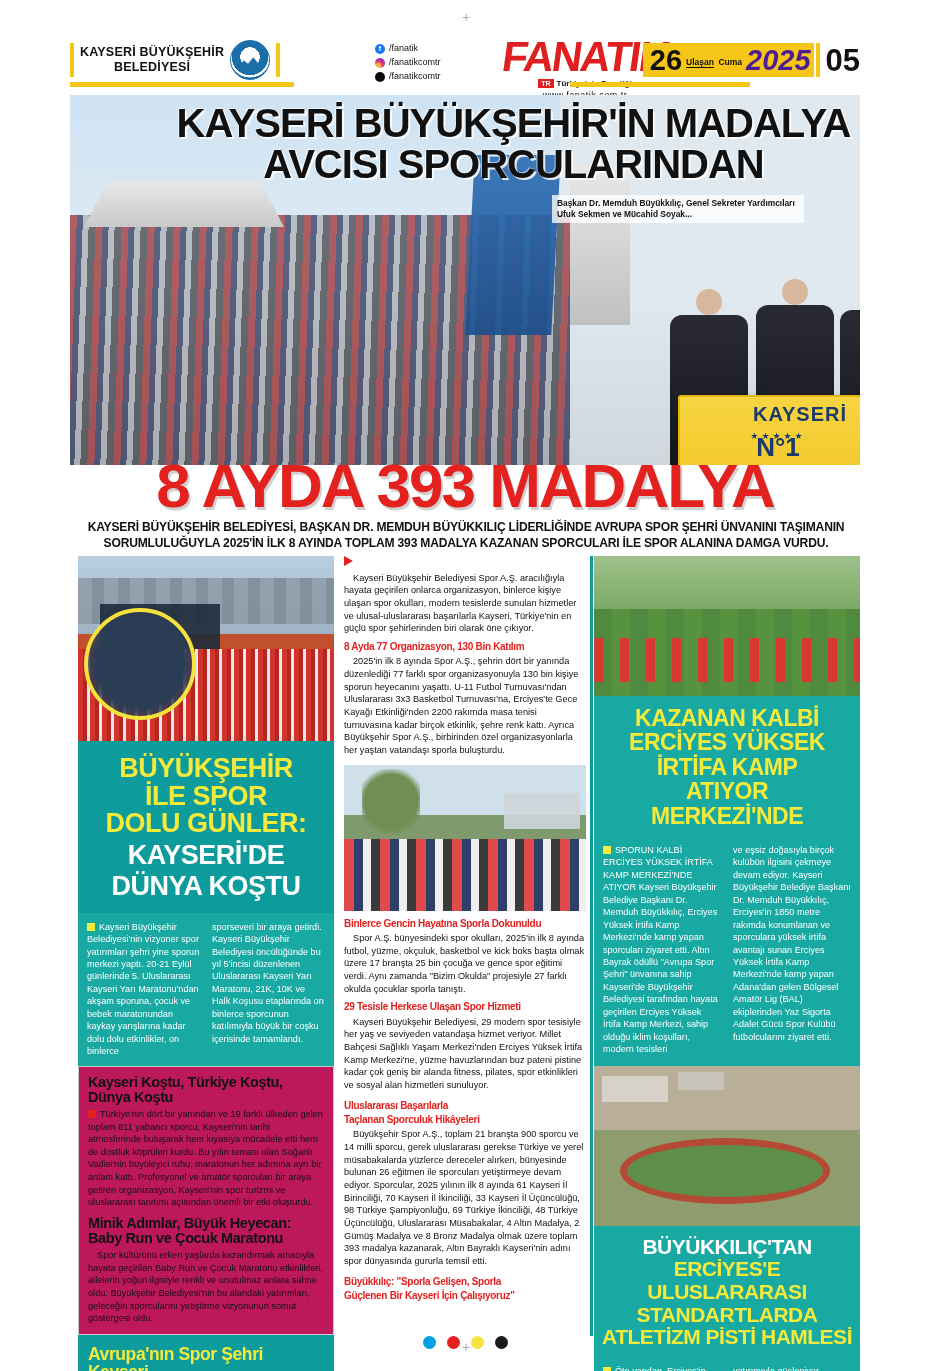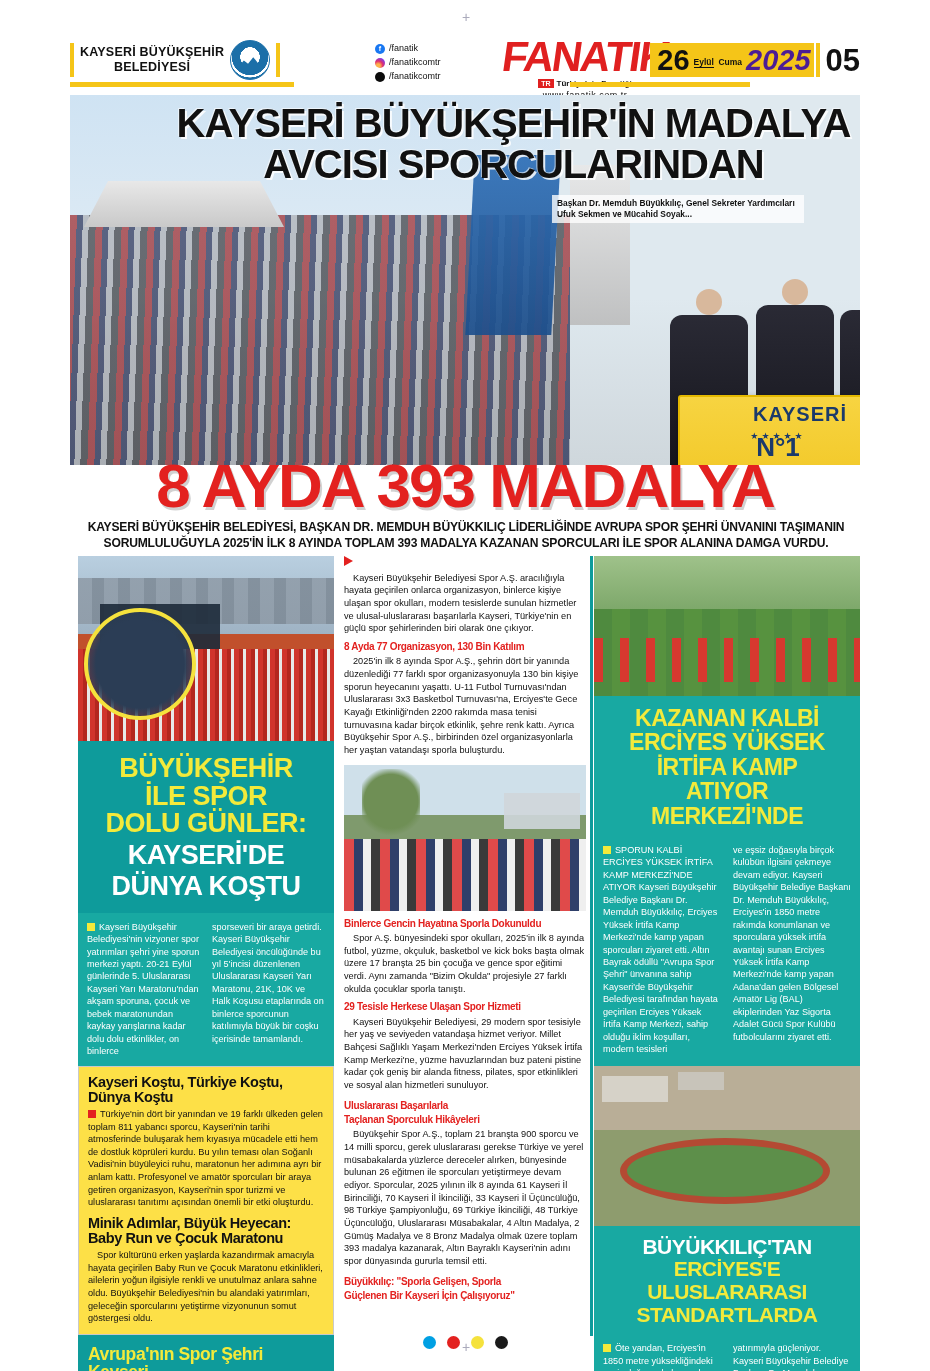--- a/index.html
+++ b/index.html
@@ -145,21 +145,21 @@
   }
   .lhead .l1 { font-size:27px; }
   .lhead .l2 { font-size:27px; color:#ffffff; margin-top:4px; }
 
   .teal-box { background:#18a9a2; color:#fff; padding:8px 9px 10px; }
   .two-col { column-count:2; column-gap:12px; font-size:9.1px; line-height:1.37; }
   .two-col p { margin-bottom:4px; text-align:left; }
   .sq { display:inline-block; width:8px; height:8px; background:#f3ea3b; margin-right:4px; vertical-align:-1px; }
   .sq-red { display:inline-block; width:8px; height:8px; background:#e3211f; margin-right:4px; vertical-align:-1px; }
 
-  .white-box { background:#fde047; border:1px solid #c9c9c9; padding:8px 9px 9px; margin-top:-2px; }
+  .white-box { background:#be185d; border:1px solid #c9c9c9; padding:8px 9px 9px; margin-top:-2px; }
   .wb-h { font-size:14.5px; font-weight:900; color:#111; line-height:1.05; letter-spacing:-.4px; }
   .wb-p { font-size:9.2px; line-height:1.37; color:#111; margin-top:3px; }
 
   .lhead2 { background:#0e9b9b; color:#f3ea3b; padding:10px 10px 8px; font-size:17.5px;
             font-weight:900; line-height:1.06; letter-spacing:-.4px; }
 
   
   .mid-text { font-size:9.2px; line-height:1.38; color:#111; }
   .mid-text p { margin-bottom:3px; text-indent:9px; }
   .mid-text p.noind { text-indent:0; }
@@ -244,21 +244,21 @@
         <span class="tag">TR</span>
         <span class="txt">Türkiye'nin Fanatiği</span>
       </div>
     </div>
     <div class="fan-url">www.fanatik.com.tr</div>
 
     <div class="mh-date">
       <div class="date-box">
         <span class="date-d">26</span>
         <span class="date-mid">
-          <span class="date-m">Eylül</span>
+          <span class="date-m">Ulaşan</span>
           <span class="date-w">Cuma</span>
         </span>
         <span class="date-y">2025</span>
       </div>
       <div class="date-sep"></div>
       <div class="date-pg">05</div>
     </div>
     <div class="mh-date-underline"></div>
   </div>
 
@@ -386,20 +386,21 @@
     <div class="photo-d">
       <div class="bld"></div>
       <div class="bld2"></div>
       <div class="track"></div>
     </div>
 
     <div class="rhead2">
       <div class="wline">BÜYÜKKILIÇ'TAN</div>
       <div>ERCİYES'E ULUSLARARASI</div>
       <div>STANDARTLARDA</div>
+      <div>ATLETİZM PİSTİ HAMLESİ</div>
     </div>
 
     <div class="teal-box" style="padding-top:4px;">
       <div class="two-col">
         <p><span class="sq"></span><span>Öte yandan, Erciyes'in 1850 metre yüksekliğindeki eşsiz doğasında konumlanan kamp merkezi, mevcut 8 futbol sahası, yarı olimpik yüzme havuzu, kapalı spor salonu ve teknik birimleriyle sporun her alanına hizmet verirken, şimdi de atletizm branşları için Büyükşehir Belediyesi'nin dev</span></p>
         <p>yatırımıyla güçleniyor. Kayseri Büyükşehir Belediye Başkanı Dr. Memduh Büyükkılıç, kenti sporun merkezi haline getirme hedefi doğrultusunda Erciyes Yüksek İrtifa Kamp Merkezi'nde yapımı süren uluslararası standartlardaki atletizm pisti çalışmalarını yerinde inceledi.</p>
       </div>
     </div>
   </div>
 

